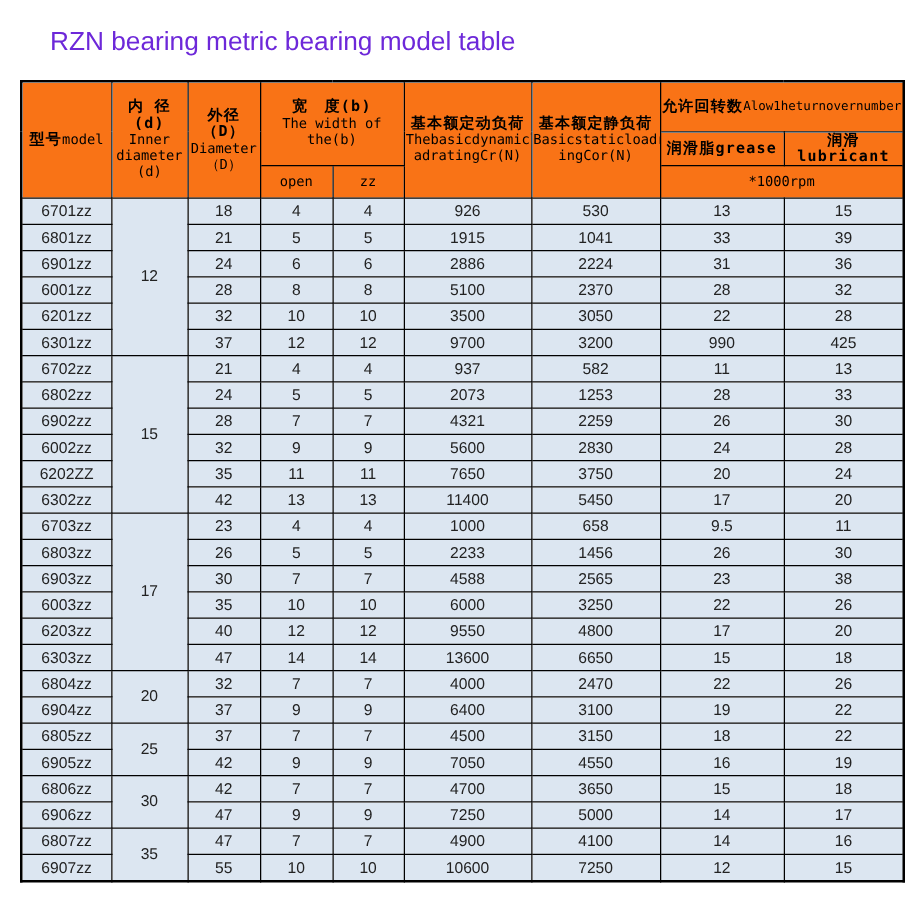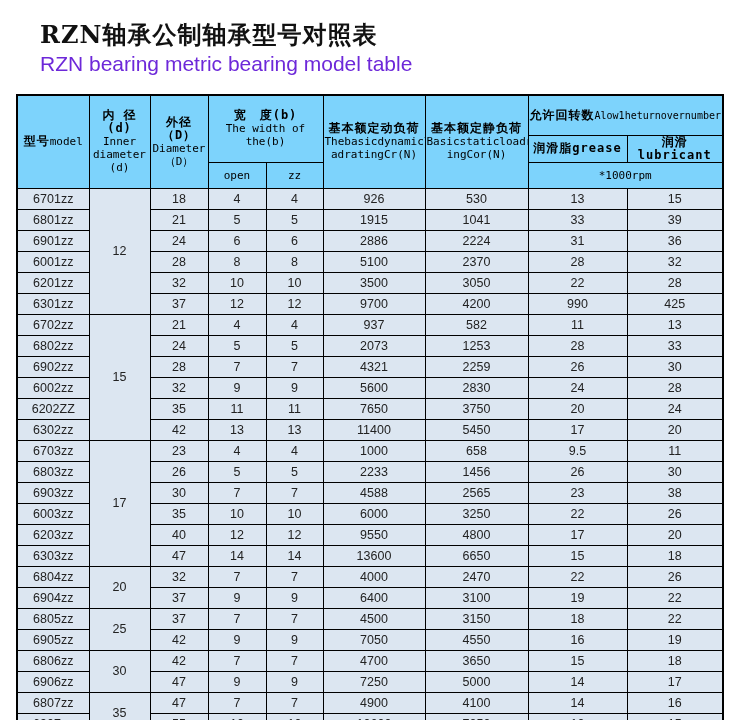--- a/index.html
+++ b/index.html
@@ -24,21 +24,21 @@
     border: 2px solid #000;
   }
   .spec th, .spec td {
     border: 1px solid #000;
     text-align: center;
     vertical-align: middle;
     overflow: hidden;
     padding: 0 1px;
   }
   .spec th {
-    background: #7dd3fc;
+    background: #f97316;
     font-weight: normal;
     font-family: "DejaVu Sans Mono", monospace;
     font-size: 11px;
     line-height: 13px;
     color: #000;
   }
   .spec td {
     background: #dce6f1;
     font-size: 12.5px;
     height: 20px;
@@ -50,21 +50,20 @@
   .hrow-c { height: 26px; }
   .zh { font-size: 12px; font-weight: bold; letter-spacing: 1px; }
   .hline { display: block; }
   .split-head { display: flex; justify-content: center; align-items: center; }
   .en-small { font-size: 10px; }
 </style>
 </head>
 <body>
 
 <div class="title-block">
-  <div class="title-zh">RZN轴承公制轴承型号对照表</div>
   <div class="title-en">RZN bearing metric bearing model table</div>
 </div>
 
 <table class="spec">
   <colgroup>
     <col style="width:72px">
       <col style="width:61px">
       <col style="width:58px">
     <col style="width:58px">
       <col style="width:57px">
@@ -173,21 +172,21 @@
         <td>3050</td>
         <td>22</td>
         <td>28</td>
       </tr>
       <tr>
         <td>6301zz</td>
         <td>37</td>
         <td>12</td>
         <td>12</td>
         <td>9700</td>
-        <td>4200</td>
+        <td>3200</td>
         <td>990</td>
         <td>425</td>
       </tr>
       <tr>
         <td>6702zz</td>
         <td rowspan="6">15</td>
         <td>21</td>
         <td>4</td>
         <td>4</td>
         <td>937</td>

